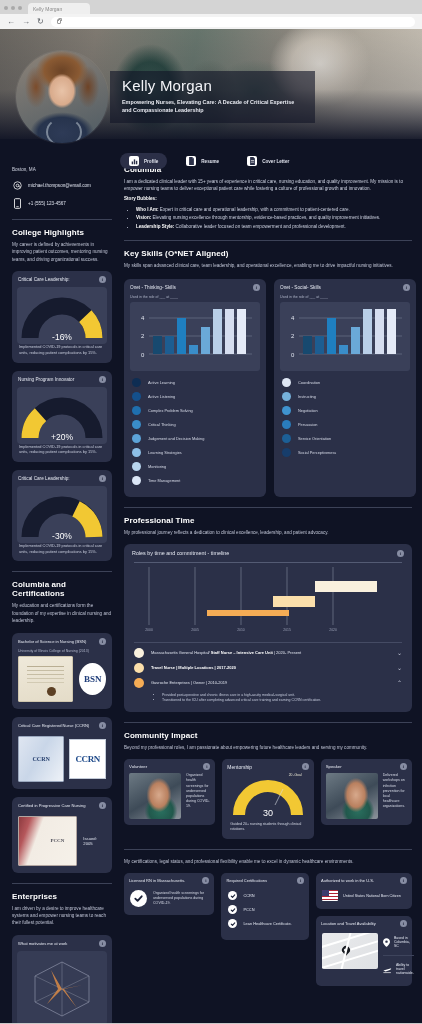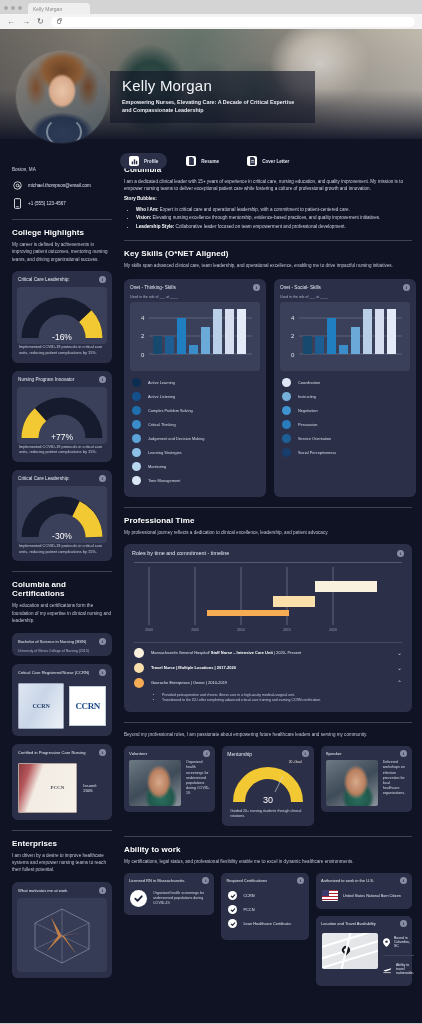--- a/index.html
+++ b/index.html
@@ -324,21 +324,21 @@
           <span class="card-title">Nursing Program Innovator</span>
           <span class="info-dot">i</span>
         </div>
         <div class="gauge-wrap">
           <div class="gauge">
             <svg width="82" height="44" viewBox="0 0 82 44">
               <path d="M9 42 A32 32 0 0 1 73 42" fill="none" stroke="#161b2e" stroke-width="17"></path>
               <path d="M9 42 A32 32 0 0 1 19.5 18.6" fill="none" stroke="#f2c833" stroke-width="17"></path>
             </svg>
           </div>
-          <div class="gauge-val">+77%</div>
+          <div class="gauge-val">+20%</div>
         </div>
         <div class="card-note">Implemented COVID-19 protocols in critical care units, reducing patient complications by 15%.</div>
       </div>
 
       <div class="card">
         <div class="card-head">
           <span class="card-title">Critical Care Leadership:</span>
           <span class="info-dot">i</span>
         </div>
         <div class="gauge-wrap">
@@ -357,20 +357,26 @@
 
       <div class="sec-title">Columbia and Certifications</div>
       <div class="sec-sub">My education and certifications form the foundation of my expertise in clinical nursing and leadership.</div>
 
       <div class="card">
         <div class="card-head">
           <span class="card-title" style="font-size:4.1px">Bachelor of Science in Nursing (BSN)</span>
           <span class="info-dot">i</span>
         </div>
         <div class="card-sub">University of Illinois College of Nursing (2013)</div>
+        <div class="card-body" style="display:flex;align-items:center;gap:6px;">
+          <div class="dip"></div>
+          <div class="seal">
+            <span>BSN</span>
+          </div>
+        </div>
       </div>
 
       <div class="card">
         <div class="card-head">
           <span class="card-title" style="font-size:4.1px">Critical Care Registered Nurse (CCRN)</span>
           <span class="info-dot">i</span>
         </div>
         <div class="card-body" style="display:flex;align-items:center;gap:5px;padding-top:3px;">
           <div class="ccrn-cert">
             <span>CCRN</span>
@@ -603,20 +609,21 @@
 
           <ul class="tl-sublist">
             <li>Provided post-operative and chronic illness care in a high-acuity medical-surgical unit.</li>
             <li>Transitioned to the ICU after completing advanced critical care training and earning CCRN certification.</li>
           </ul>
         </div>
       </div>
 
       <div class="hr"></div>
 
+      <div class="sec-title">Community Impact</div>
       <div class="sec-sub">Beyond my professional roles, I am passionate about empowering future healthcare leaders and serving my community.</div>
 
       <div class="impact-row">
 
         <div class="impact-card">
           <div class="card-head" style="padding:4px 5px 3px">
             <span class="card-title" style="font-size:4.3px">Volunteer</span>
             <span class="info-dot">i</span>
           </div>
           <div class="impact-inner">
@@ -650,21 +657,20 @@
           <div class="impact-inner">
             <div class="impact-photo"></div>
             <div class="impact-txt">Delivered workshops on infection prevention for local healthcare organizations.</div>
           </div>
         </div>
 
       </div>
 
       <div class="hr"></div>
 
-      <div class="sec-title">Ability to work</div>
       <div class="sec-sub">My certifications, legal status, and professional flexibility enable me to excel in dynamic healthcare environments.</div>
 
       <div class="work-row">
 
         <div class="work-card" style="width:95px">
           <div class="card-head" style="padding:4px 5px 3px">
             <span class="card-title" style="font-size:4px">Licensed RN in Massachusetts.</span>
             <span class="info-dot">i</span>
           </div>
           <div style="display:flex;gap:6px;align-items:center;padding:3px 6px 8px">

